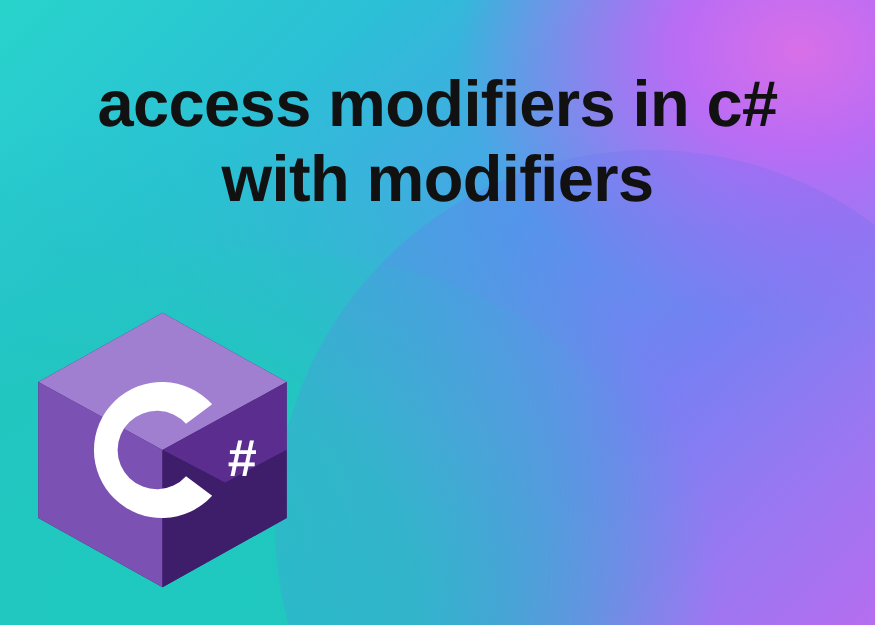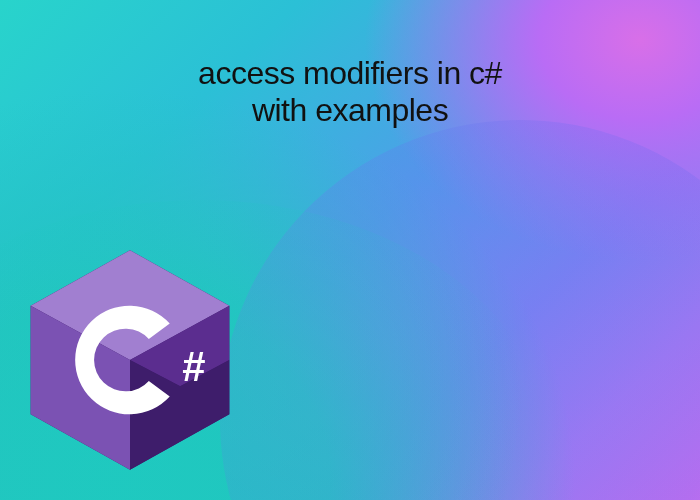--- a/index.html
+++ b/index.html
@@ -31,44 +31,44 @@
   height: 500px;
   border-radius: 50%;
   background: radial-gradient(circle at 50% 40%, rgba(30,200,190,0.35), rgba(30,200,190,0) 70%);
 }
 .title {
   position: absolute;
   top: 55px;
   left: 0;
   right: 0;
   text-align: center;
-  font-weight: 400;
+  font-weight: 700;
   color: #111;
-  font-size: 32px;
+  font-size: 52px;
   line-height: 1.15;
   letter-spacing: -0.5px;
 }
 .logo {
   position: absolute;
   left: 25px;
   bottom: 25px;
   width: 210px;
   height: 230px;
 }
 </style>
 </head>
 <body>
 
 <div class="canvas">
   <div class="wave1"></div>
   <div class="wave2"></div>
 
   <div class="title">
     <div>access modifiers in c#</div>
-    <div>with examples</div>
+    <div>with modifiers</div>
   </div>
 
   <div class="logo">
     <svg viewBox="0 0 200 220" width="210" height="230">
 
       <polygon points="100,5 195,58 195,162 100,215 5,162 5,58" fill="#3e1d6b"></polygon>
       <polygon points="100,5 195,58 100,110 5,58" fill="#a17fd0"></polygon>
       <polygon points="5,58 100,110 100,215 5,162" fill="#7b52b3"></polygon>
       <polygon points="195,58 100,110 148,135 195,110" fill="#5b2d8f"></polygon>
       <polygon points="100,110 100,215 195,162 195,110 148,135" fill="#3e1d6b"></polygon>

